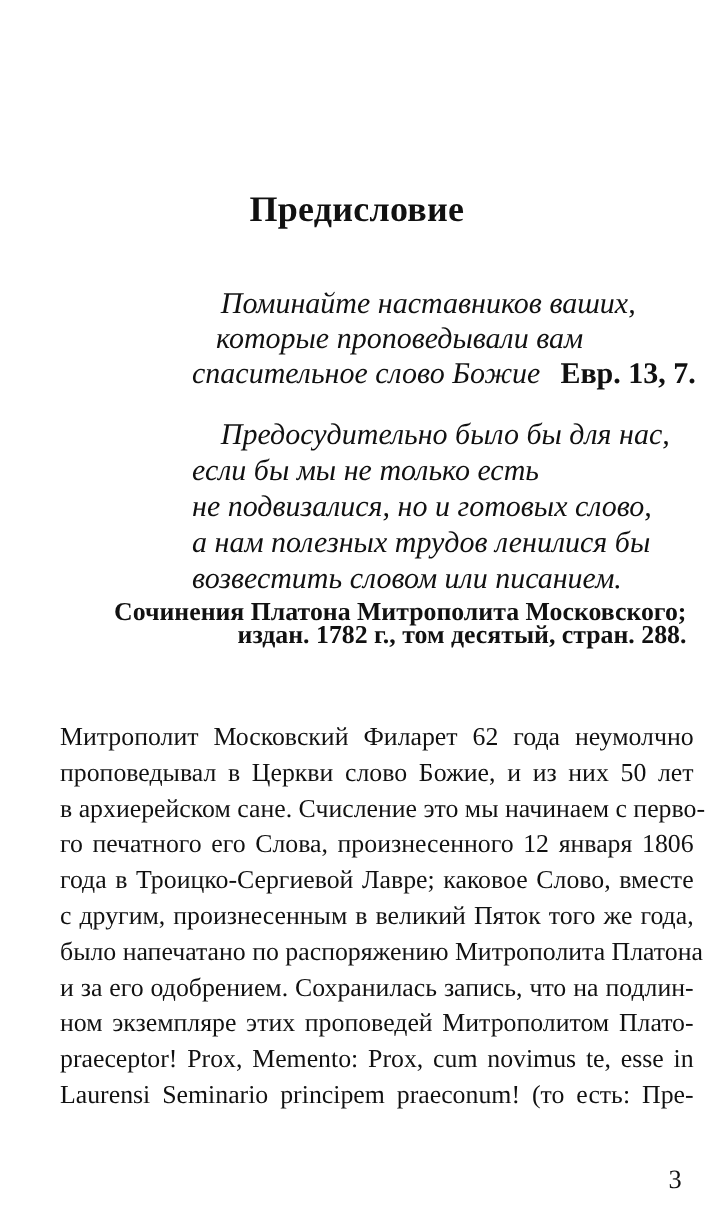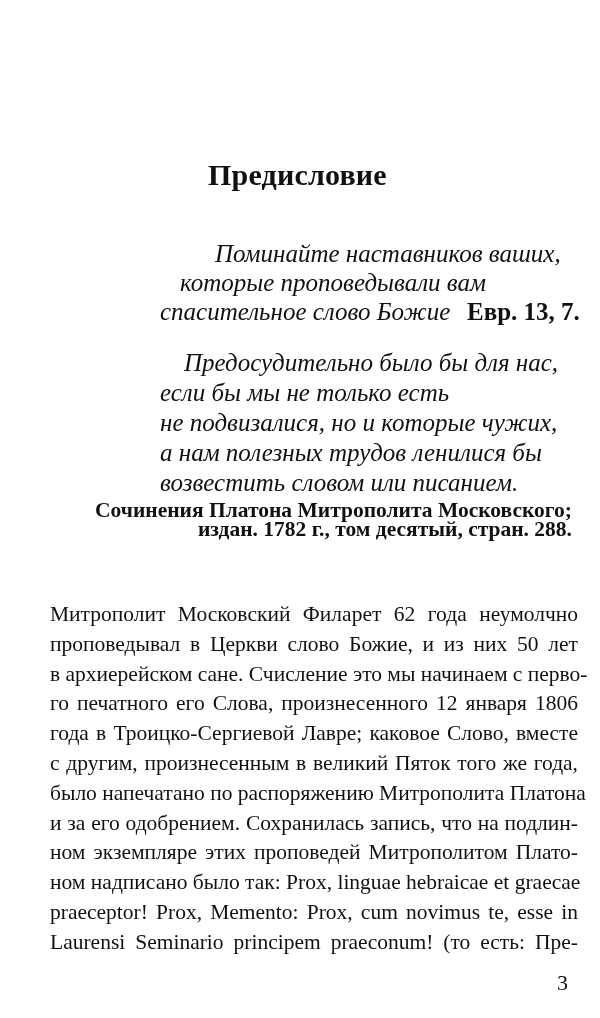--- a/index.html
+++ b/index.html
@@ -82,45 +82,44 @@
     }
   </style>
 </head>
 <body>
 
 <div class="page">
 
   <h1 class="title">Предисловие</h1>
 
   <div class="epigraph">
-    <span class="line" style="left:184px; top:240px;margin-left:31px;">Поминайте наставников ваших,</span>
+    <span class="line" style="left:184px; top:240px;">Поминайте наставников ваших,</span>
     <span class="line" style="left:160px; top:269px;margin-left:20px;">которые проповедывали вам</span>
     <span class="line" style="left:160px; top:298px;">спасительное слово Божие</span>
     <span class="ref" style="left:467px; top:298px;">Евр. 13, 7.</span>
   </div>
 
   <div class="epigraph">
     <span class="line" style="left:184px; top:349px;">Предосудительно было бы для нас,</span>
     <span class="line" style="left:160px; top:379px;">если бы мы не только есть</span>
-    <span class="line" style="left:160px; top:409px;">не подвизалися, но и которые чужих,</span>
+    <span class="line" style="left:160px; top:409px;">не подвизалися, но и готовых слово,</span>
     <span class="line" style="left:160px; top:439px;">а нам полезных трудов ленилися бы</span>
     <span class="line" style="left:160px; top:469px;">возвестить словом или писанием.</span>
     <span class="source-line" style="top:495px;margin-left:44px;">Сочинения Платона Митрополита Московского;</span>
     <span class="source-line" style="top:514px;text-align:center;">издан. 1782 г., том десятый, стран. 288.</span>
   </div>
 
   <div class="body-text">
     <span class="body-line" style="padding-left: 0px; width: 528px; box-sizing: border-box;"><span>Митрополит Московский Филарет 62 года неумолчно</span></span>
     <span class="body-line">проповедывал в Церкви слово Божие, и из них 50 лет</span>
     <span class="body-line">в архиерейском сане. Счисление это мы начинаем с перво-</span>
     <span class="body-line">го печатного его Слова, произнесенного 12 января 1806</span>
     <span class="body-line">года в Троицко-Сергиевой Лавре; каковое Слово, вместе</span>
     <span class="body-line">с другим, произнесенным в великий Пяток того же года,</span>
     <span class="body-line">было напечатано по распоряжению Митрополита Платона</span>
     <span class="body-line">и за его одобрением. Сохранилась запись, что на подлин-</span>
     <span class="body-line">ном экземпляре этих проповедей Митрополитом Плато-</span>
-    <span class="body-line">ном надписано было так: Prox, linguae hebraicae et graecae</span>
     <span class="body-line">praeceptor! Prox, Memento: Prox, cum novimus te, esse in</span>
     <span class="body-line">Laurensi Seminario principem praeconum! (то есть: Пре-</span>
   </div>
 
   <span class="page-number">3</span>
 </div>
 
 </body></html>

